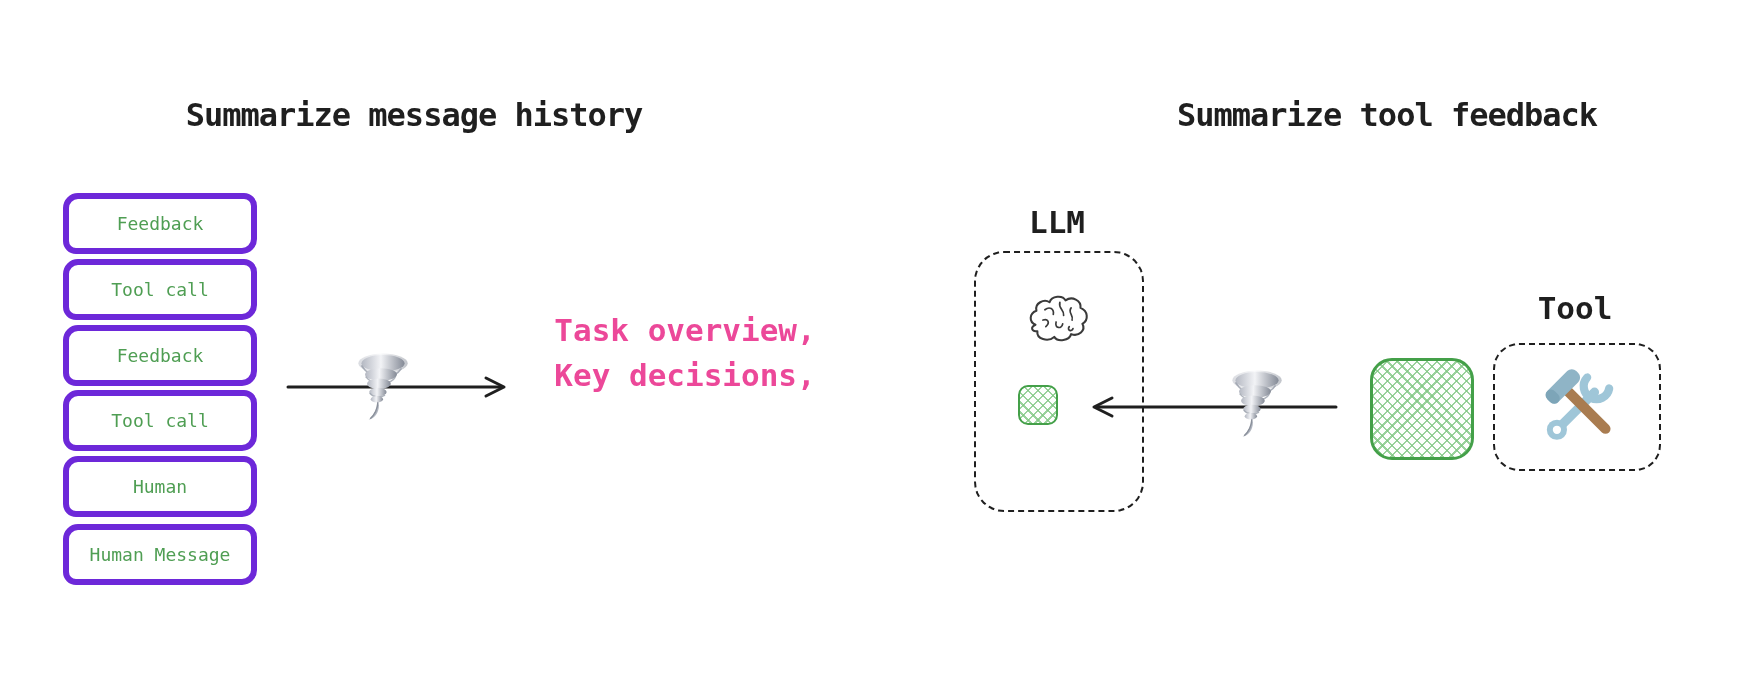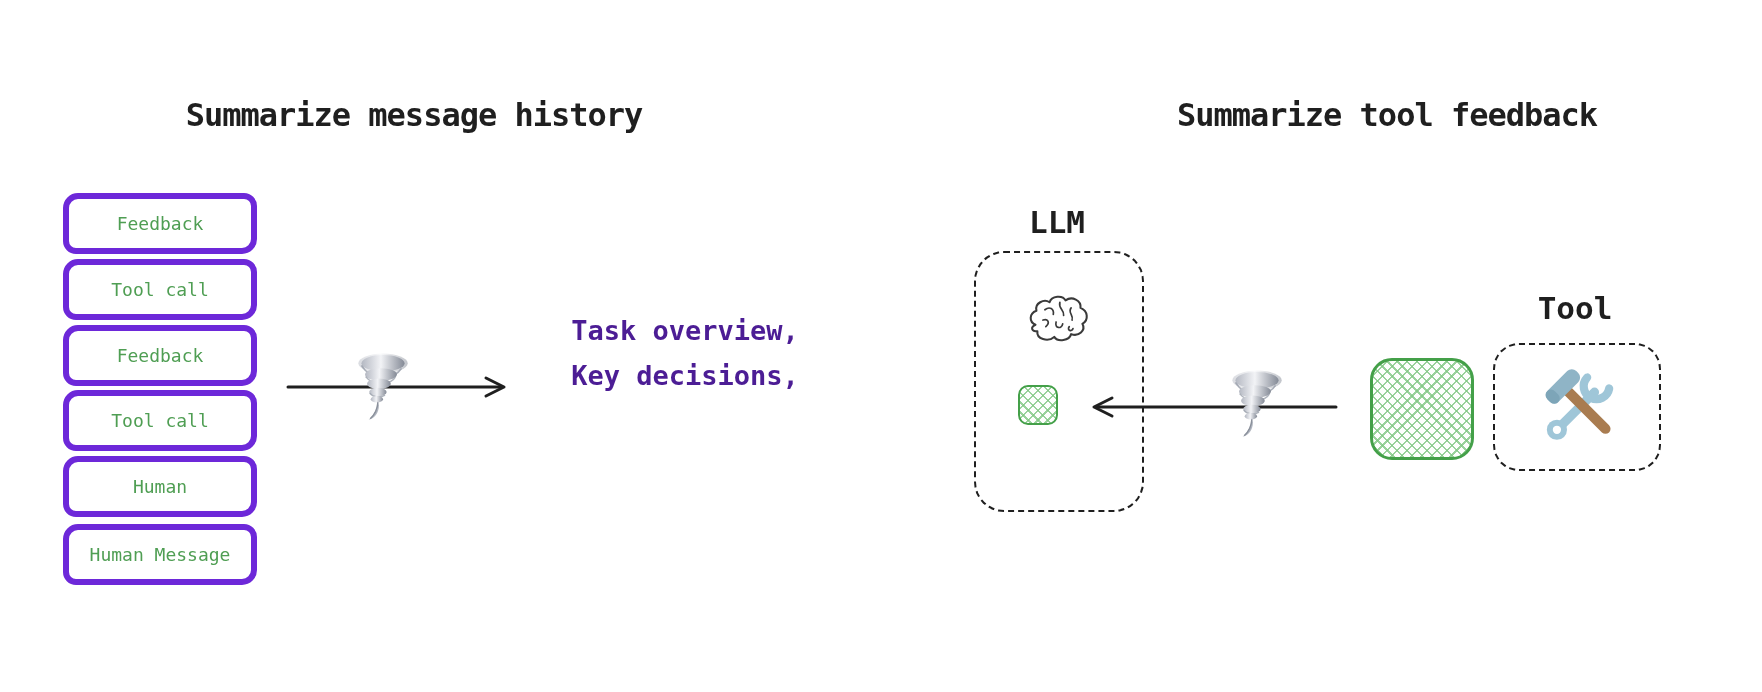--- a/index.html
+++ b/index.html
@@ -10,21 +10,21 @@
          font-size:32px;font-weight:bold;color:#1f1f1f;letter-spacing:-1px;white-space:nowrap;}
   .title.left{left:134px;}
   .title.right{left:1107px;}
 
   .msg-box{position:absolute;left:63px;width:182px;height:49px;background:#fff;
            border:6px solid #6d28d9;border-radius:15px 13px 15px 13px;
            display:flex;align-items:center;justify-content:center;
            color:#4f9e53;font-size:18px;}
 
   .summary{position:absolute;left:485px;top:308px;width:400px;text-align:center;
-           color:#4c1d95;font-size:27px;line-height:45px;font-weight:bold;white-space:nowrap;}
+           color:#ec4899;font-size:31px;line-height:45px;font-weight:bold;white-space:nowrap;}
 
   .dashed-box{position:absolute;border:2.5px dashed #1f1f1f;background:transparent;}
   .llm-box{left:974px;top:251px;width:166px;height:257px;border-radius:30px;}
   .tool-box{left:1493px;top:343px;width:164px;height:124px;border-radius:26px;}
 
   .group-label{position:absolute;font-size:31px;font-weight:bold;color:#1f1f1f;
                text-align:center;white-space:nowrap;}
   .llm-label{left:974px;top:196px;width:166px;margin-top:8px;}
   .tool-label{left:1493px;top:290px;width:164px;}
 

